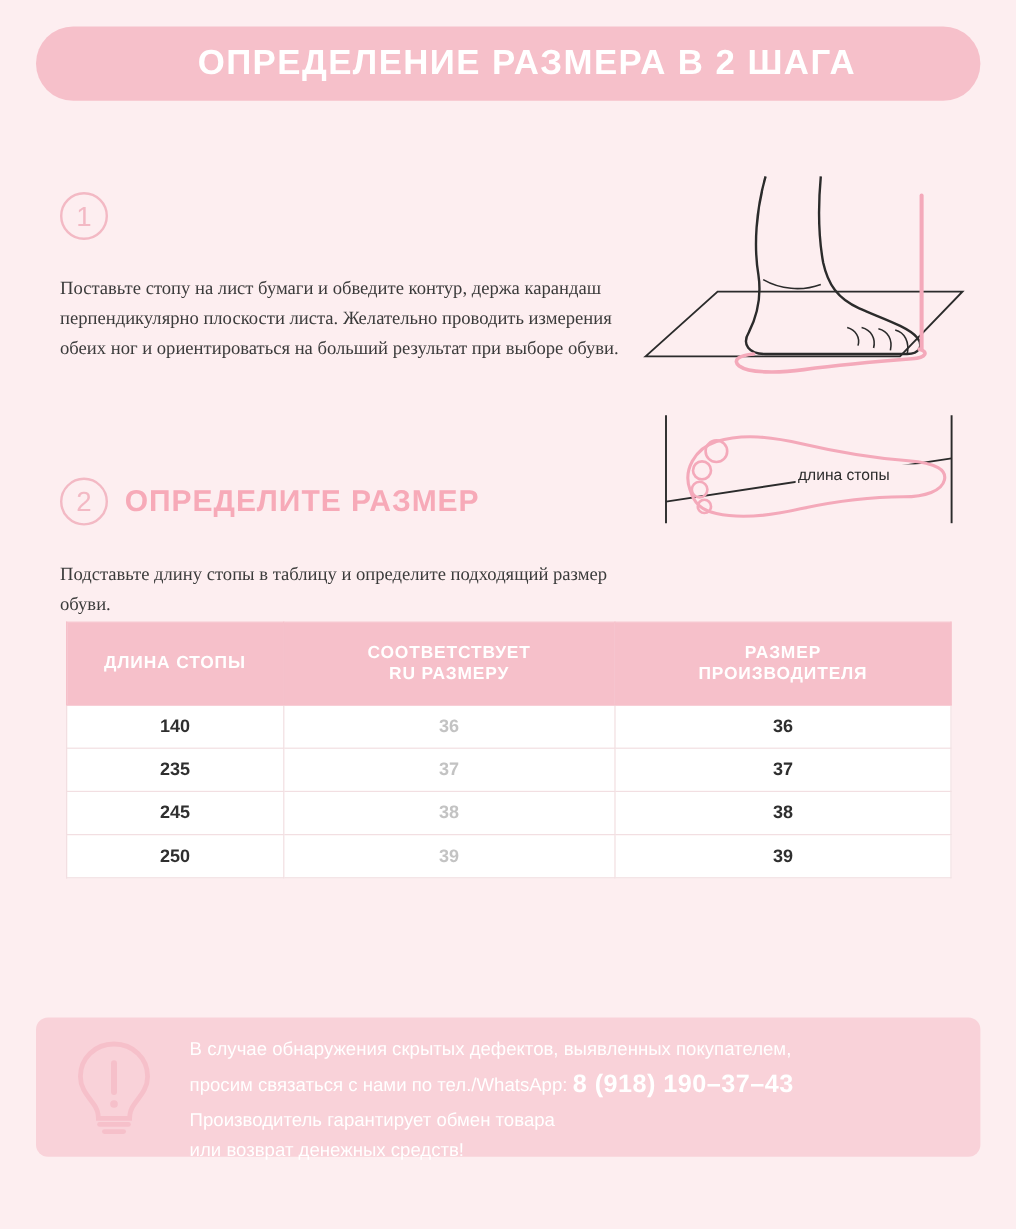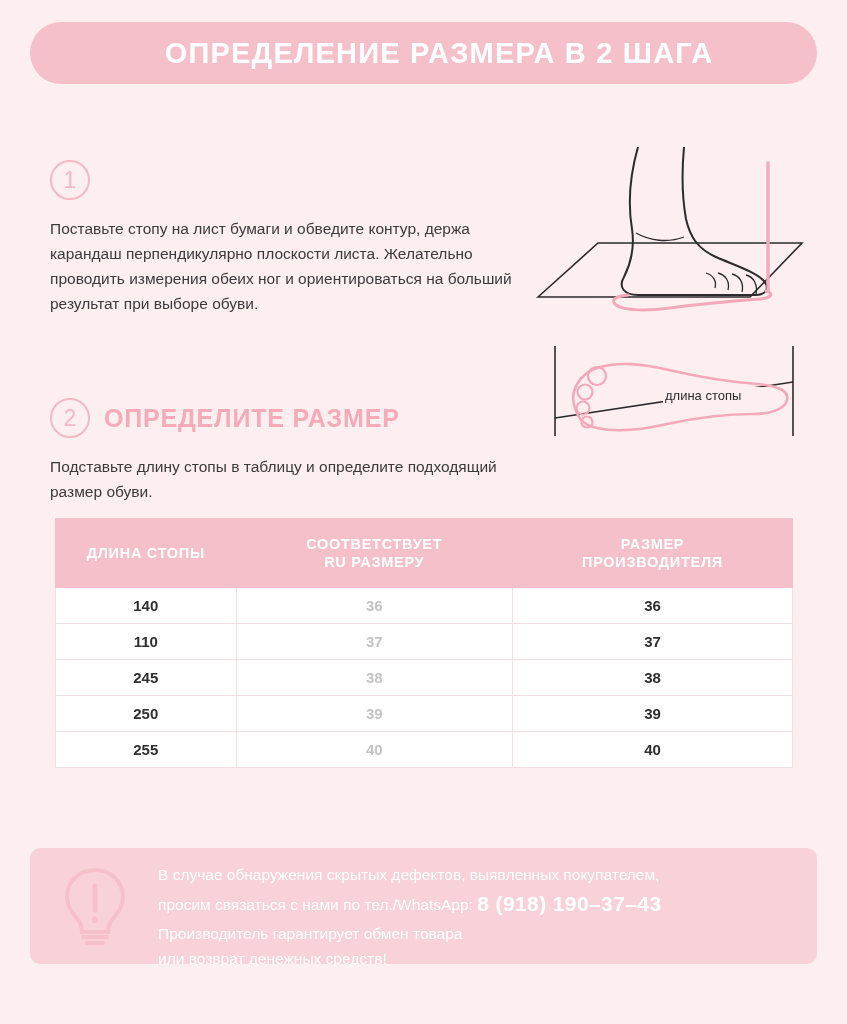--- a/index.html
+++ b/index.html
@@ -54,24 +54,25 @@
     flex: 0 0 auto;
   }
   .step-title {
     color: #f7aab8;
     font-size: 25px;
     font-weight: bold;
     letter-spacing: 0.8px;
     white-space: nowrap;
   }
   .step-body {
-    margin-top: 16px;
+    margin-top: 28px;
     color: #3b3b3b;
     font-size: 15.5px;
     line-height: 1.62;
+    font-family: Liberation Serif, serif;
   }
 
   #step1 { top: 160px; left: 50px; width: 470px; }
   #step2 { top: 398px; left: 50px; width: 470px; }
 
   
   .illus-top {
     position: absolute;
     top: 145px; left: 520px;
     width: 300px; height: 185px;
@@ -243,38 +244,33 @@
           </th>
         </tr>
       </thead>
       <tbody>
         <tr>
           <td>140</td>
           <td class="mid">36</td>
           <td>36</td>
         </tr>
         <tr>
-          <td>110</td>
+          <td>235</td>
           <td class="mid">37</td>
           <td>37</td>
         </tr>
         <tr>
           <td>245</td>
           <td class="mid">38</td>
           <td>38</td>
         </tr>
         <tr>
           <td>250</td>
           <td class="mid">39</td>
           <td>39</td>
-        </tr>
-        <tr>
-          <td>255</td>
-          <td class="mid">40</td>
-          <td>40</td>
         </tr>
       </tbody>
     </table>
   </div>
 
   <div class="footer">
     <div class="bulb">
       <svg viewBox="0 0 86 86" width="86" height="86">
         <path d="M43,8 C27,8 15,20 15,35 C15,45 21,51 26,58 C29,62 30,66 30,70
                  L56,70 C56,66 57,62 60,58 C65,51 71,45 71,35 C71,20 59,8 43,8 Z" fill="none" stroke="#f6c0ca" stroke-width="4"></path>

